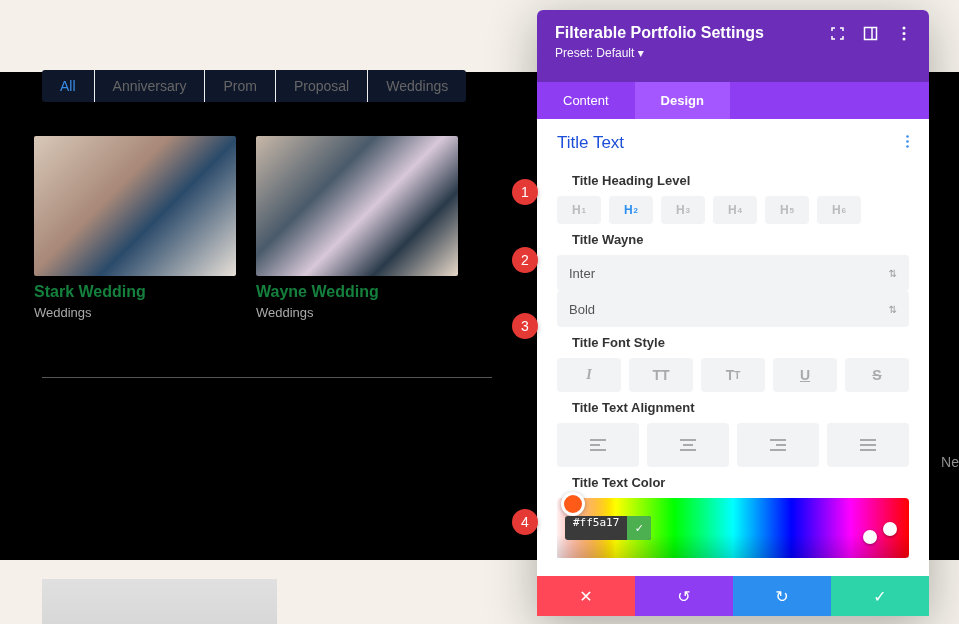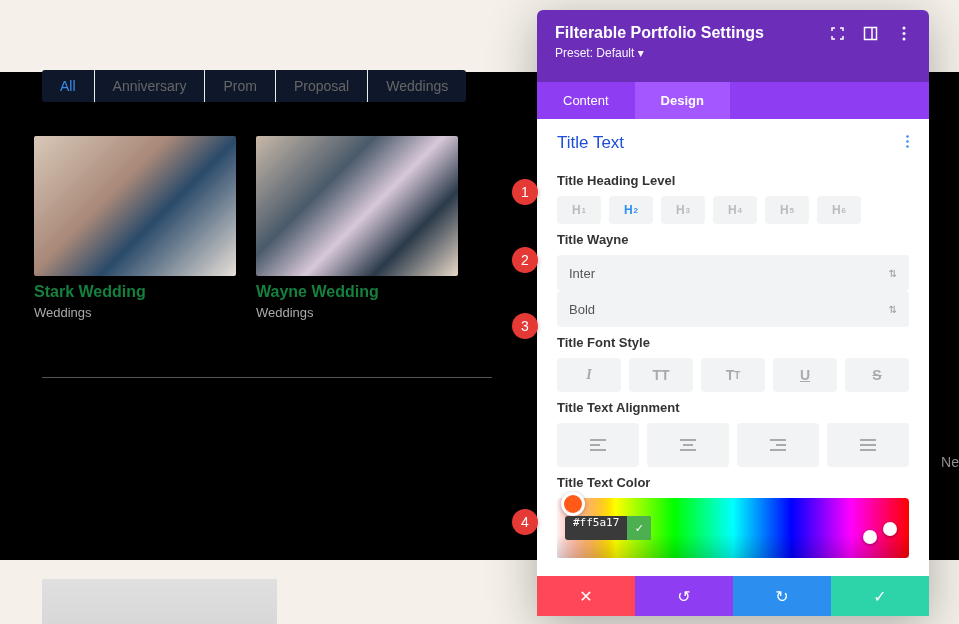--- a/index.html
+++ b/index.html
@@ -37,21 +37,21 @@
 
   .tabs { background: #8e3df2; display: flex; }
   .tab { padding: 11px 26px; color: #fff; font-size: 13px; cursor: pointer; }
   .tab.active { background: #a456ff; font-weight: 600; }
 
   .panel-body { padding: 12px 20px 18px; max-height: 480px; overflow: hidden; }
   .section-head { display: flex; justify-content: space-between; align-items: center; padding: 2px 0 12px; }
   .section-title { color: #1d4ed8; font-size: 17px; font-weight: 400; }
   .section-menu { color: #3a8de8; font-weight: bold; cursor: pointer; }
 
-  .field-label { font-size: 13px; font-weight: 600; color: #333; margin: 8px 0 8px; }
+  .field-label { font-size: 13px; font-weight: 600; color: #333; margin: 8px 15px 8px; }
 
   .heading-levels { display: flex; gap: 8px; }
   .hlevel { background: #f1f3f5; border-radius: 4px; width: 44px; height: 28px; display: flex; align-items: center; justify-content: center; font-size: 12px; color: #bbb; cursor: pointer; font-weight:600;}
   .hlevel .sub { font-size: 8px; margin-left:1px;}
   .hlevel.active { color: #2c8ff0; }
 
   .select { width: 100%; height: 36px; background: #f1f3f5; border-radius: 4px; display: flex; align-items: center; justify-content: space-between; padding: 0 12px; font-size: 13px; color: #555; cursor: pointer; }
   .select .caret { font-size: 10px; color: #999; }
 
   .style-btns { display: flex; gap: 8px; }

